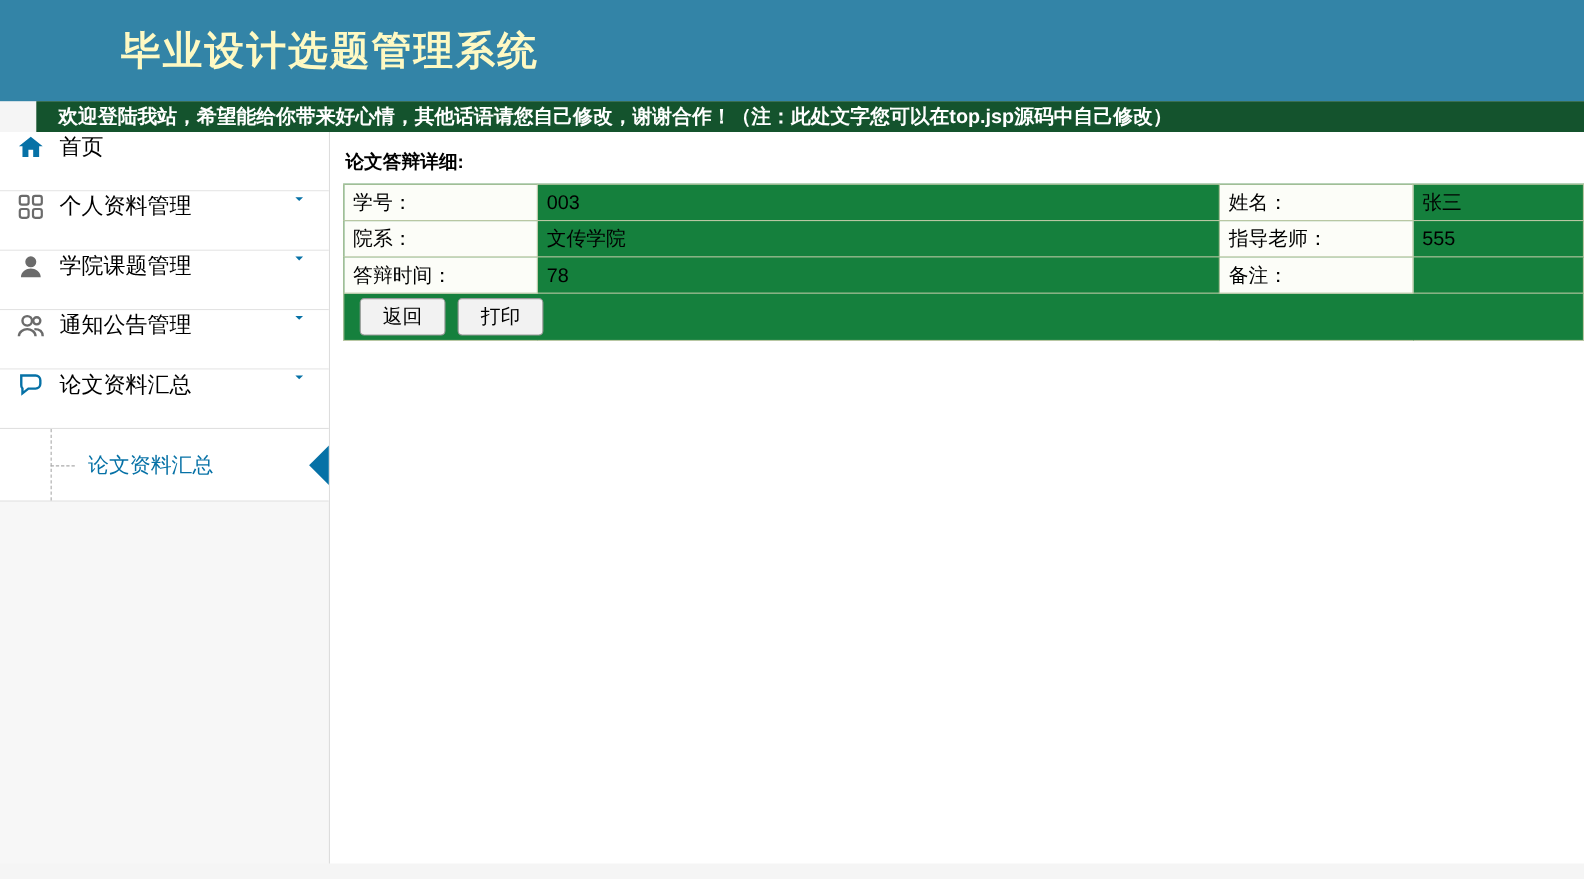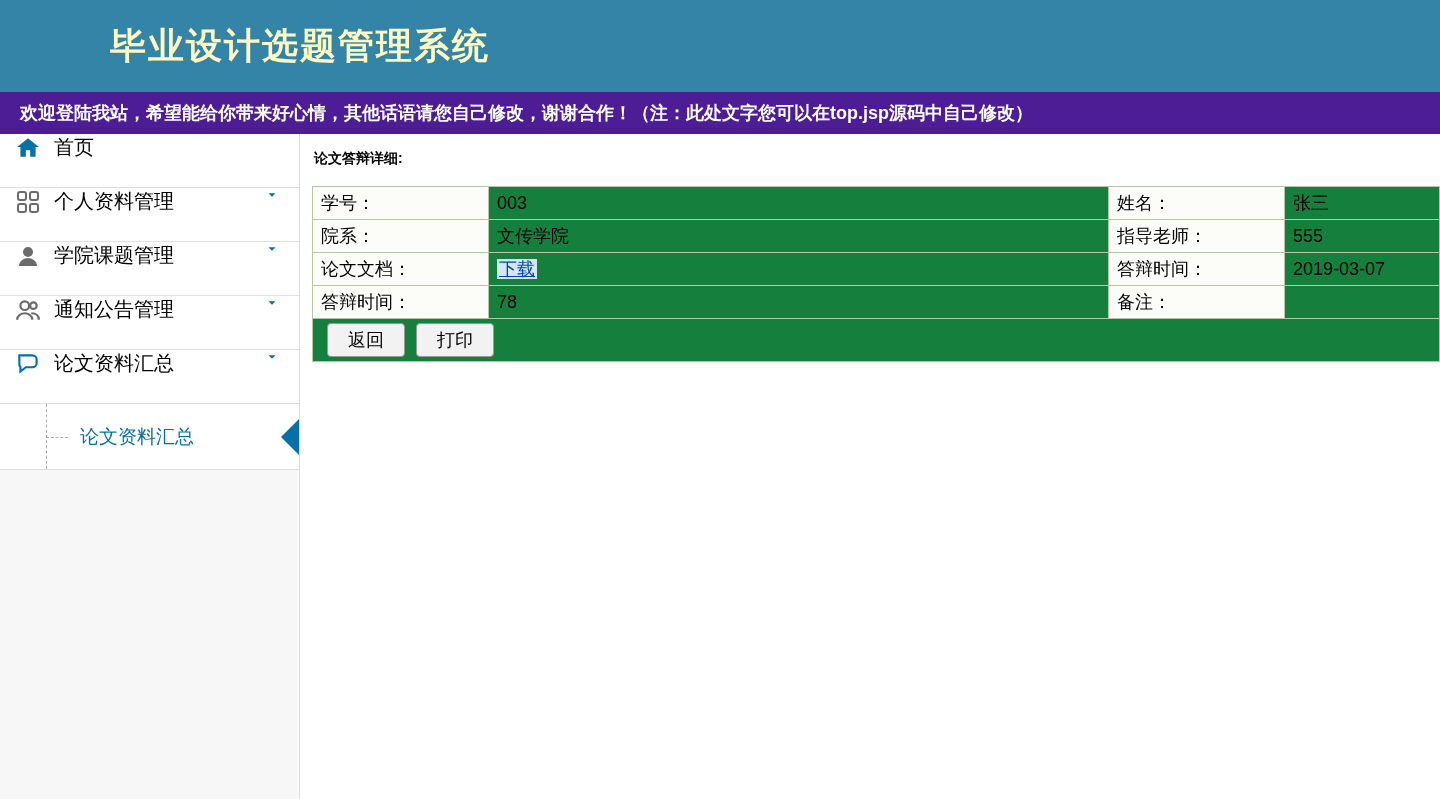--- a/index.html
+++ b/index.html
@@ -23,29 +23,30 @@
     padding-left: 110px;
   }
   .header-title {
     font-size: 36px;
     font-weight: bold;
     letter-spacing: 2px;
   }
 
   
   .banner {
-    height: 42px;
-    background: #4c1d95;
+    height: 28px;
+    background: #14532d;
     color: #fff;
     font-size: 18px;
     font-weight: bold;
     display: flex;
     align-items: center;
     padding: 0 20px;
     white-space: nowrap;
+    margin-left: 33px;
   }
 
   
   .body {
     display: flex;
     height: calc(799px - 92px - 42px);
   }
 
   
   .sidebar {
@@ -121,23 +122,23 @@
   }
 
   
   .main {
     flex: 1;
     background: #fff;
     padding: 12px 0 0 12px;
     overflow: auto;
   }
   .detail-title {
-    font-size: 14px;
+    font-size: 17px;
     font-weight: bold;
-    margin: 4px 0 18px 2px;
+    margin: 4px 0 8px 2px;
   }
 
   table.detail {
     border-collapse: collapse;
     width: calc(100% - 0px);
     min-width: 1120px;
     background: #15803d;
   }
   table.detail th, table.detail td {
     border: 1px solid #b8c7a3;
@@ -289,28 +290,20 @@
         <td class="col-val2">张三</td>
       </tr>
 
       <tr>
         <th>院系：</th>
         <td>文传学院</td>
         <th>指导老师：</th>
         <td>555</td>
       </tr>
 
-      <tr>
-        <th>论文文档：</th>
-        <td>
-          <a href="#" class="dl-link">下载</a>
-        </td>
-        <th>答辩时间：</th>
-        <td>2019-03-07</td>
-      </tr>
 
       <tr>
         <th>答辩时间：</th>
         <td>78</td>
         <th>备注：</th>
         <td></td>
       </tr>
 
       <tr class="button-row">
         <td colspan="4">

